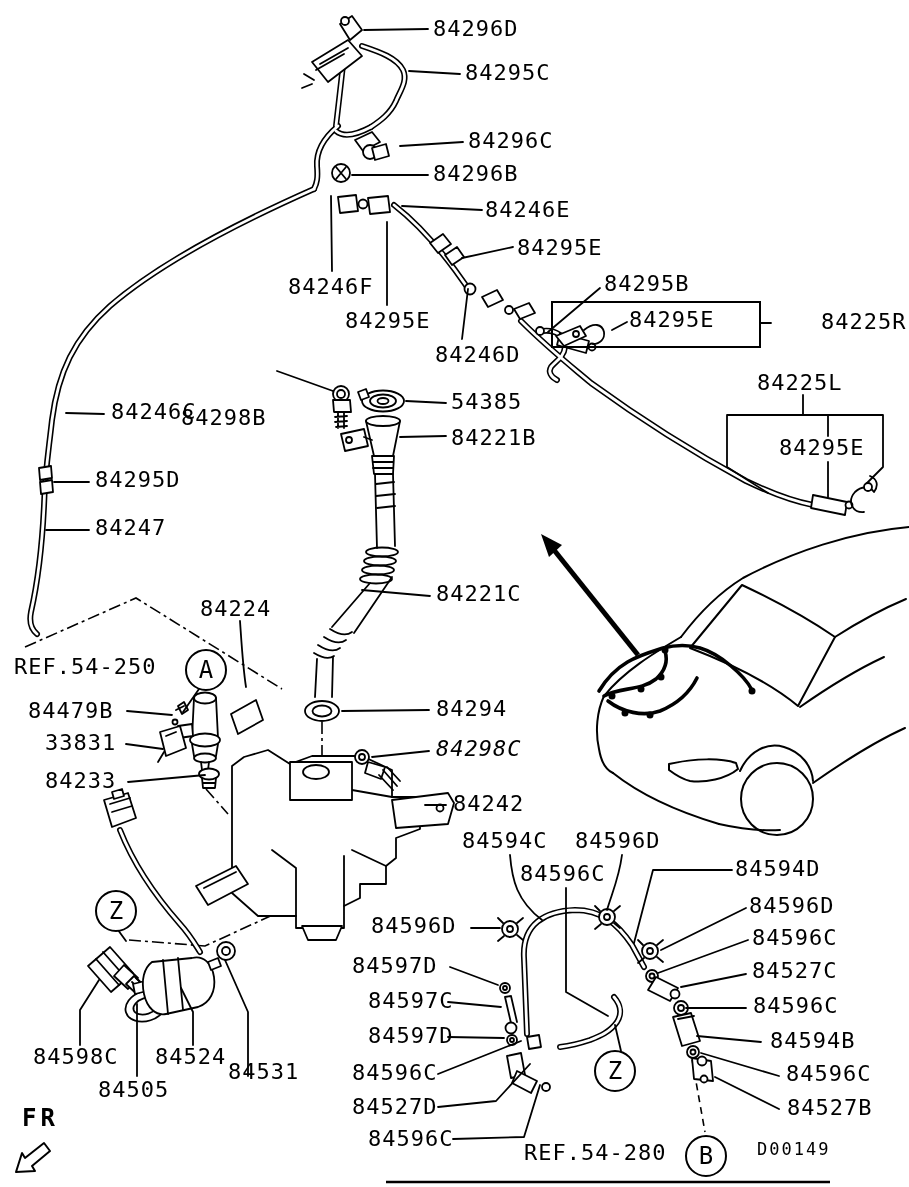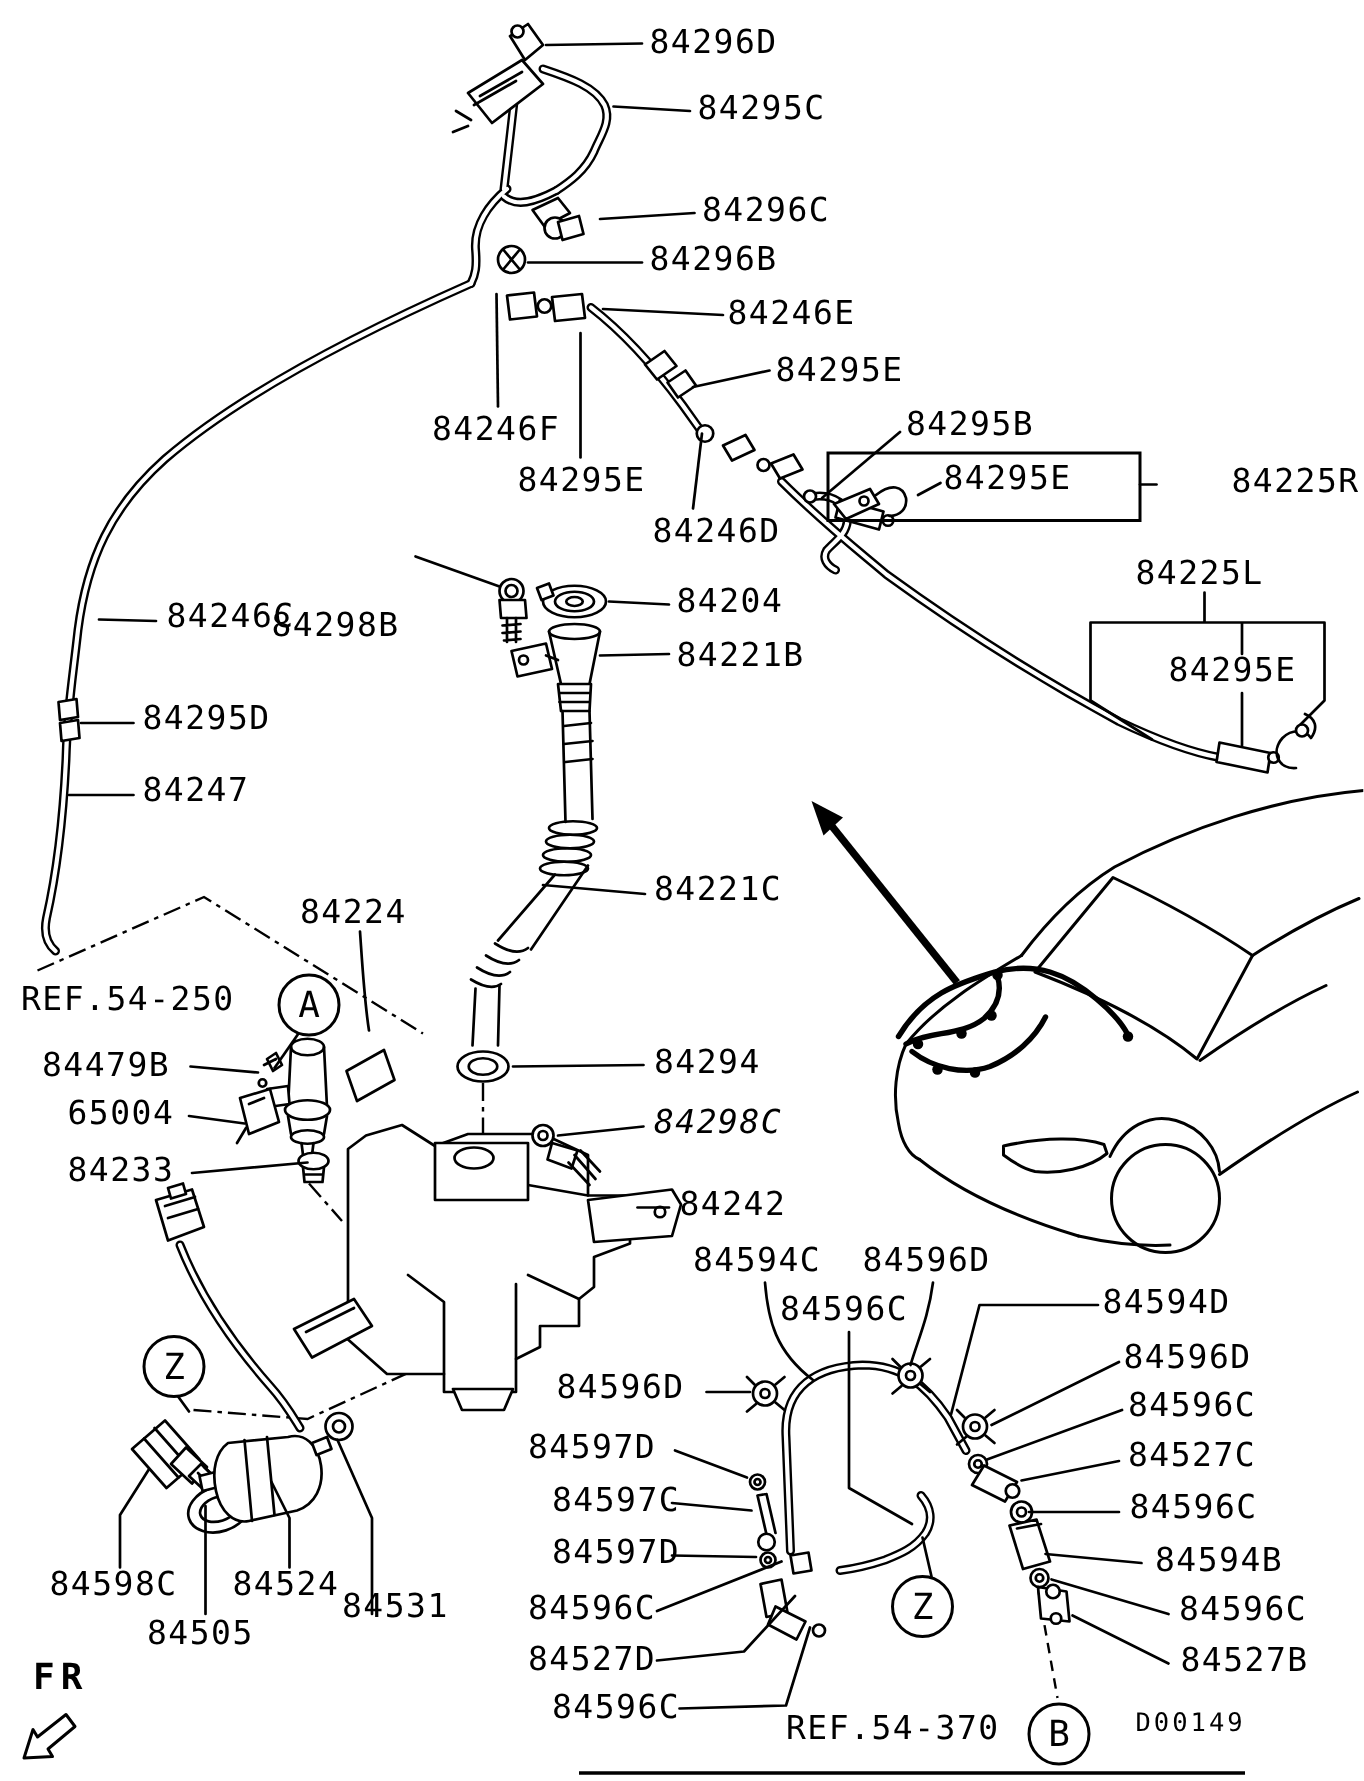--- a/index.html
+++ b/index.html
@@ -330,31 +330,31 @@
       <span class="part-label" style="left: 485px; top: 199px;">84246E</span>
       <span class="part-label" style="left: 517px; top: 237px;">84295E</span>
       <span class="part-label" style="left: 288px; top: 276px;">84246F</span>
       <span class="part-label" style="left: 604px; top: 273px;">84295B</span>
       <span class="part-label" style="left: 345px; top: 310px;">84295E</span>
       <span class="part-label" style="left: 629px; top: 309px;">84295E</span>
       <span class="part-label" style="left: 821px; top: 311px;">84225R</span>
       <span class="part-label" style="left: 423px; top: 344px; margin-left: 12px;">84246D</span>
       <span class="part-label" style="left: 181px; top: 359px; margin-top: 48px;">84298B</span>
       <span class="part-label" style="left: 757px; top: 372px;">84225L</span>
-      <span class="part-label" style="left: 451px; top: 391px;">84204</span>
+      <span class="part-label" style="left: 451px; top: 391px;">54385</span>
       <span class="part-label" style="left: 111px; top: 401px;">84246C</span>
       <span class="part-label" style="left: 451px; top: 427px;">84221B</span>
       <span class="part-label" style="left: 779px; top: 437px;">84295E</span>
       <span class="part-label" style="left: 95px; top: 469px;">84295D</span>
       <span class="part-label" style="left: 95px; top: 517px;">84247</span>
       <span class="part-label" style="left: 436px; top: 583px;">84221C</span>
       <span class="part-label" style="left: 200px; top: 598px;">84224</span>
       <span class="part-label" style="left: 28px; top: 700px;">84479B</span>
       <span class="part-label" style="left: 436px; top: 698px;">84294</span>
-      <span class="part-label" style="left: 45px; top: 732px;">65004</span>
+      <span class="part-label" style="left: 45px; top: 732px;">33831</span>
       <span class="part-label" style="left: 436px; top: 738px; font-style: italic;">84298C</span>
       <span class="part-label" style="left: 45px; top: 770px;">84233</span>
       <span class="part-label" style="left: 453px; top: 793px;">84242</span>
       <span class="part-label" style="left: 462px; top: 830px;">84594C</span>
       <span class="part-label" style="left: 575px; top: 830px;">84596D</span>
       <span class="part-label" style="left: 520px; top: 863px;">84596C</span>
       <span class="part-label" style="left: 735px; top: 858px;">84594D</span>
       <span class="part-label" style="left: 371px; top: 915px;">84596D</span>
       <span class="part-label" style="left: 749px; top: 895px;">84596D</span>
       <span class="part-label" style="left: 752px; top: 927px;">84596C</span>
@@ -367,21 +367,21 @@
       <span class="part-label" style="left: 352px; top: 1062px;">84596C</span>
       <span class="part-label" style="left: 786px; top: 1063px;">84596C</span>
       <span class="part-label" style="left: 352px; top: 1096px;">84527D</span>
       <span class="part-label" style="left: 787px; top: 1097px;">84527B</span>
       <span class="part-label" style="left: 368px; top: 1128px;">84596C</span>
       <span class="part-label" style="left: 33px; top: 1046px;">84598C</span>
       <span class="part-label" style="left: 155px; top: 1046px;">84524</span>
       <span class="part-label" style="left: 98px; top: 1079px;">84505</span>
       <span class="part-label" style="left: 211px; top: 1061px; margin-left: 17px;">84531</span>
       <span class="ref-label" style="left: 14px; top: 656px;">REF.54-250</span>
-      <span class="ref-label" style="left: 524px; top: 1142px;">REF.54-370</span>
+      <span class="ref-label" style="left: 524px; top: 1142px;">REF.54-280</span>
       <span class="view-marker" style="left: 206px; top: 670px;">A</span>
       <span class="view-marker" style="left: 116px; top: 911px;">Z</span>
       <span class="view-marker" style="left: 615px; top: 1071px;">Z</span>
       <span class="view-marker" style="left: 706px; top: 1156px;">B</span>
     </div>
 
   <div class="code">D00149</div>
   <div class="fr">FR</div>
 </div>
 

